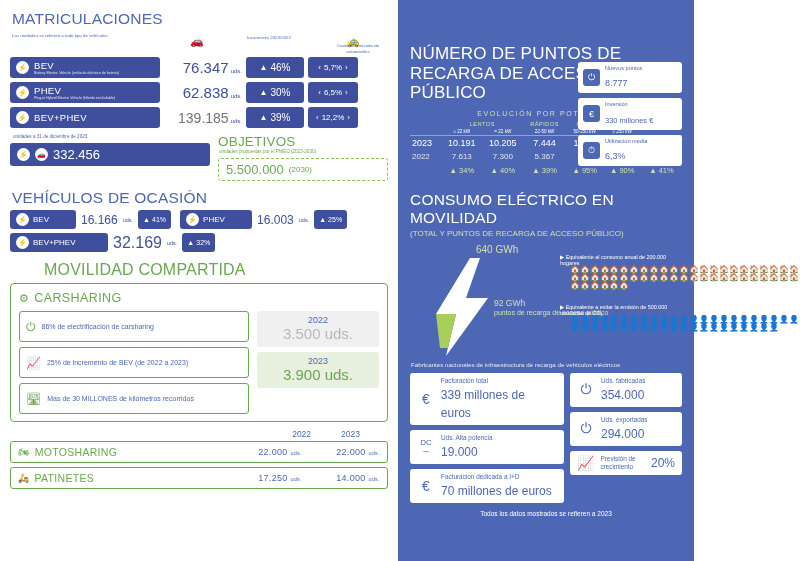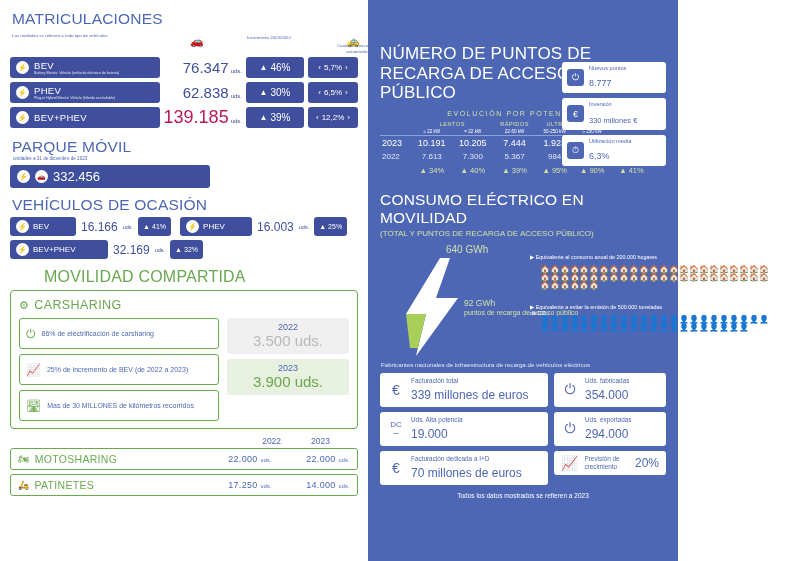--- a/index.html
+++ b/index.html
@@ -225,44 +225,51 @@
         <span class="chev">›</span>
       </div>
     </div>
 
     <div class="bar-row">
       <div class="bar b-both">
         <span class="circ-ic">⚡</span>
         <span class="tag">BEV+PHEV</span>
       </div>
       <div style="display:flex; align-items:baseline; width:78px; justify-content:flex-end;">
-        <span style="font-size:18px; color:#be185d;">139.185</span>
+        <span style="font-size:14px; color:#737373;">139.185</span>
         <span style="font-size:6px; color:#3f4f9e; margin-left:2px;">uds.</span>
       </div>
       <div class="pill p-inc">
         <span class="arrow-up">▲</span>
         <span>39%</span>
       </div>
       <div class="pill p-cuo">
         <span class="chev">‹</span>
         <span style="font-size:8px;">12,2%</span>
         <span class="chev">›</span>
       </div>
     </div>
 
     <div class="pm-wrap">
       <div class="pm-left">
-        <h2 class="sec-title" style="margin-bottom:0;">PARQUE MÓVIL</h2>
         <div class="sub-note">unidades a 31 de diciembre de 2023</div>
         <div class="bigbar">
           <span class="circ-ic">⚡</span>
           <span class="circ-ic">🚗</span>
           <span>332.456</span>
         </div>
       </div>
+      <div class="pm-right">
+        <div class="obj-title">OBJETIVOS</div>
+        <div class="obj-note">unidades propuestas por el PNIEC (2023-2030)</div>
+        <div class="dashbar">
+          <span>5.500.000</span>
+          <span class="small">(2030)</span>
+        </div>
+      </div>
     </div>
 
     <h2 class="sec-title" style="margin-top:8px;">VEHÍCULOS DE OCASIÓN</h2>
 
     <div class="oc-row">
       <div class="oc-bar" style="width:66px;">
         <span class="circ-ic">⚡</span>
         <span class="tg">BEV</span>
       </div>
       <span style="font-size:12px; color:#3f4f9e;">16.166</span>
@@ -281,21 +288,21 @@
         <span>▲</span>
         <span>25%</span>
       </div>
     </div>
 
     <div class="oc-row">
       <div class="oc-bar" style="width:98px;">
         <span class="circ-ic">⚡</span>
         <span class="tg">BEV+PHEV</span>
       </div>
-      <span style="font-size:12px; color:#3f4f9e;">32.169</span>
+      <span style="font-size:16px; color:#3f4f9e;">32.169</span>
       <span style="font-size:5.5px; color:#3f4f9e;">uds.</span>
       <div class="oc-pill">
         <span>▲</span>
         <span>32%</span>
       </div>
     </div>
 
     <h2 class="sec-title green" style="margin-top:9px; font-size:16px;margin-left:34px;">MOVILIDAD COMPARTIDA</h2>
 
     <div class="green-card">

